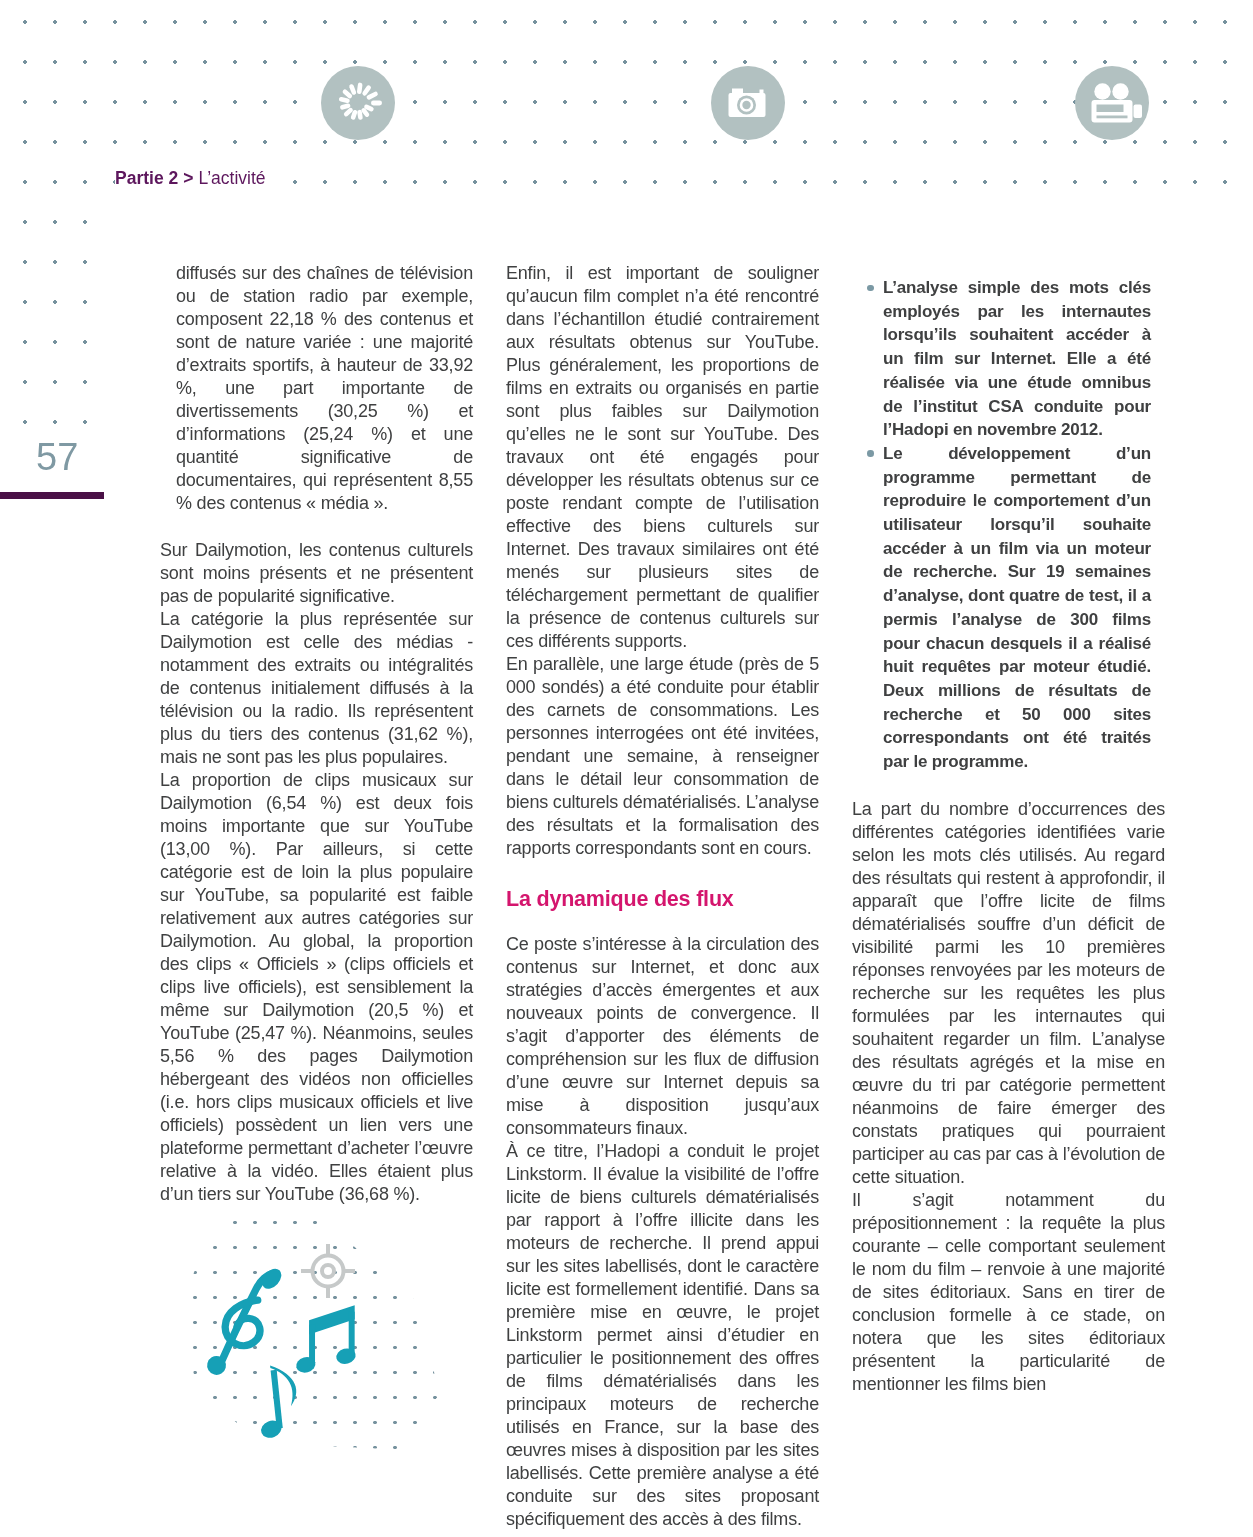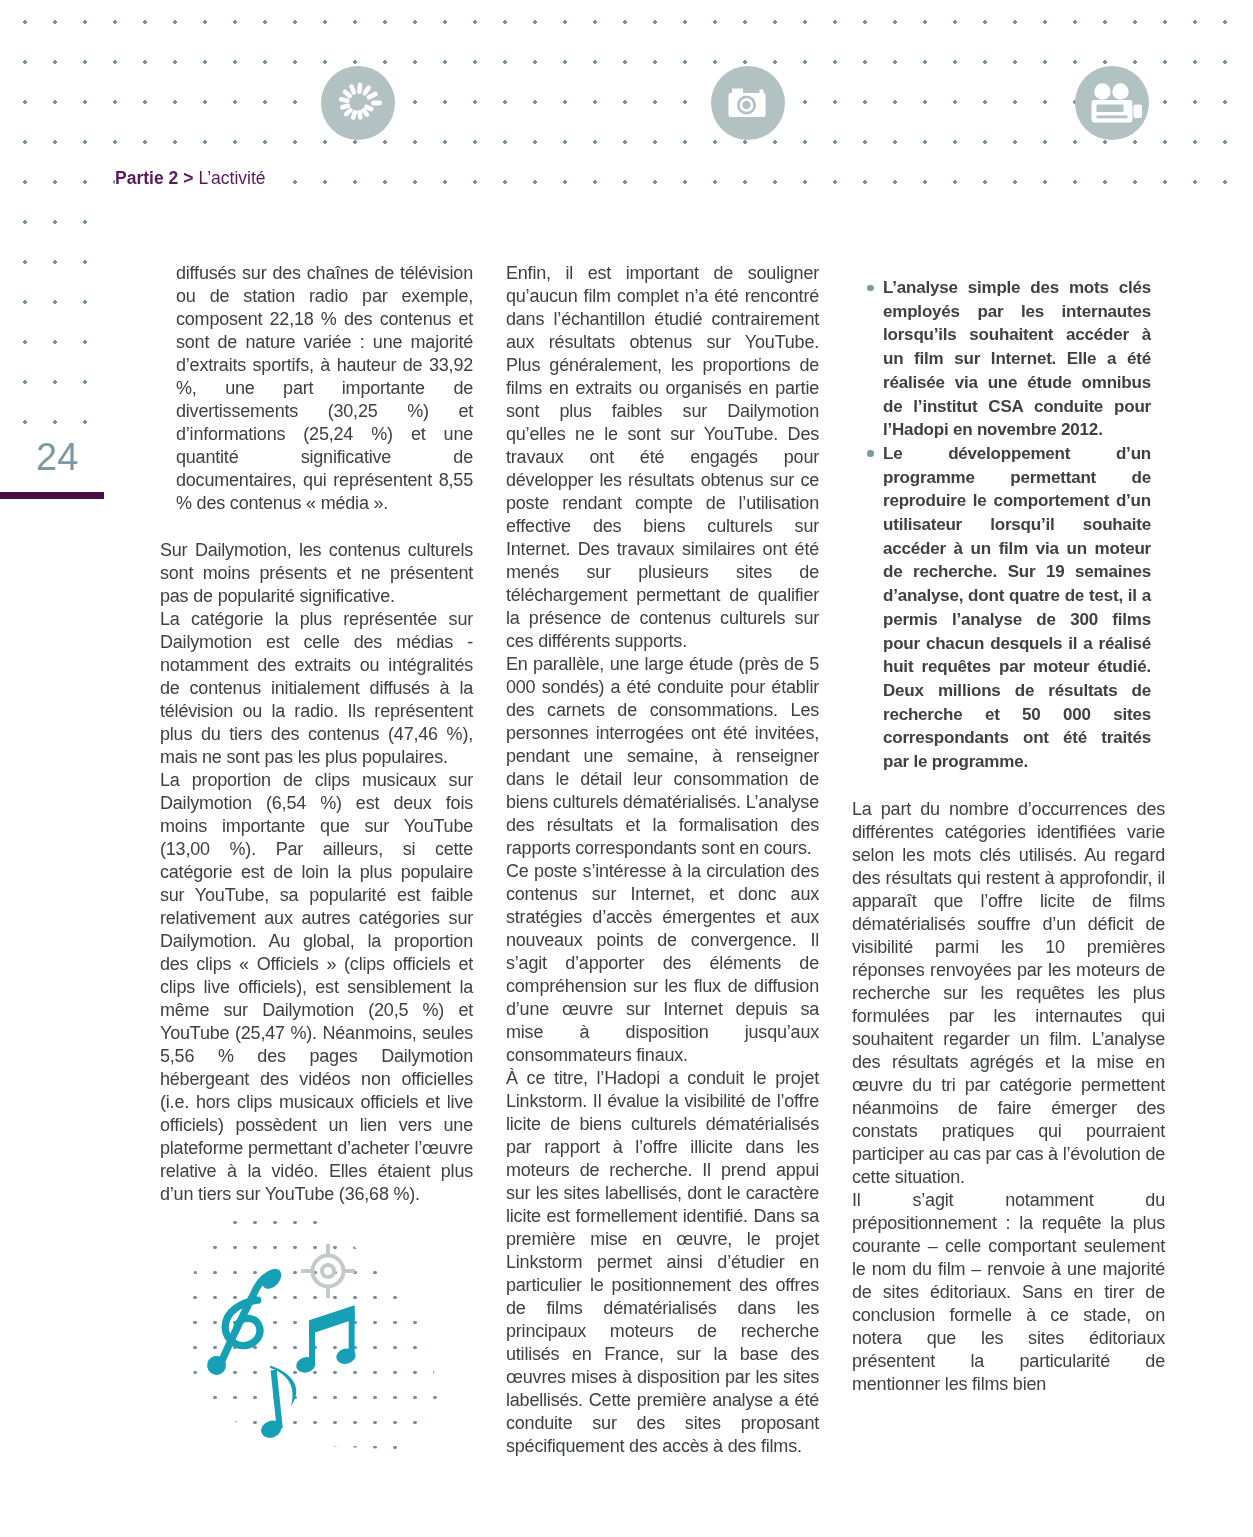--- a/index.html
+++ b/index.html
@@ -104,32 +104,33 @@
       <rect class="ic-fg" x="58.5" y="38.5" width="8.5" height="13.5" rx="2"></rect>
       <rect class="ic-detail" x="21.5" y="38.5" width="27" height="7.5"></rect>
       <rect class="ic-detail" x="21.5" y="49.5" width="31" height="2.8"></rect>
     </svg>
   </div>
 
   <div class="breadcrumb">
     <span class="bc-bold">Partie 2</span><span class="bc-sep">&gt;</span><span class="bc-light">L’activité</span>
   </div>
 
-  <div class="page-number">24</div>
+  <div class="page-number">57</div>
   <div class="page-rule"></div>
 
   <div class="col" id="col-0" style="left:160px;">
       <p class="para indent">diffusés sur des chaînes de télévision ou de station radio par exemple, composent 22,18 % des contenus et sont de nature variée : une majorité d’extraits sportifs, à hauteur de 33,92 %, une part importante de divertissements (30,25 %) et d’informations (25,24 %) et une quantité significative de documentaires, qui représentent 8,55 % des contenus « média ».</p>
       <p class="para gap">Sur Dailymotion, les contenus culturels sont moins présents et ne présentent pas de popularité significative.</p>
-      <p class="para">La catégorie la plus représentée sur Dailymotion est celle des médias - notamment des extraits ou intégralités de contenus initialement diffusés à la télévision ou la radio. Ils représentent plus du tiers des contenus (47,46 %), mais ne sont pas les plus populaires.</p>
+      <p class="para">La catégorie la plus représentée sur Dailymotion est celle des médias - notamment des extraits ou intégralités de contenus initialement diffusés à la télévision ou la radio. Ils représentent plus du tiers des contenus (31,62 %), mais ne sont pas les plus populaires.</p>
       <p class="para">La proportion de clips musicaux sur Dailymotion (6,54 %) est deux fois moins importante que sur YouTube (13,00 %). Par ailleurs, si cette catégorie est de loin la plus populaire sur YouTube, sa popularité est faible relativement aux autres catégories sur Dailymotion. Au global, la proportion des clips « Officiels » (clips officiels et clips live officiels), est sensiblement la même sur Dailymotion (20,5 %) et YouTube (25,47 %). Néanmoins, seules 5,56 % des pages Dailymotion hébergeant des vidéos non officielles (i.e. hors clips musicaux officiels et live officiels) possèdent un lien vers une plateforme permettant d’acheter l’œuvre relative à la vidéo. Elles étaient plus d’un tiers sur YouTube (36,68 %).</p>
     </div>
   <div class="col" id="col-1" style="left:506px;">
       <p class="para">Enfin, il est important de souligner qu’aucun film complet n’a été rencontré dans l’échantillon étudié contrairement aux résultats obtenus sur YouTube. Plus généralement, les proportions de films en extraits ou organisés en partie sont plus faibles sur Dailymotion qu’elles ne le sont sur YouTube. Des travaux ont été engagés pour développer les résultats obtenus sur ce poste rendant compte de l’utilisation effective des biens culturels sur Internet. Des travaux similaires ont été menés sur plusieurs sites de téléchargement permettant de qualifier la présence de contenus culturels sur ces différents supports.</p>
       <p class="para">En parallèle, une large étude (près de 5 000 sondés) a été conduite pour établir des carnets de consommations. Les personnes interrogées ont été invitées, pendant une semaine, à renseigner dans le détail leur consommation de biens culturels dématérialisés. L’analyse des résultats et la formalisation des rapports correspondants sont en cours.</p>
+      <h2 class="col-heading">La dynamique des flux</h2>
       <p class="para">Ce poste s’intéresse à la circulation des contenus sur Internet, et donc aux stratégies d’accès émergentes et aux nouveaux points de convergence. Il s’agit d’apporter des éléments de compréhension sur les flux de diffusion d’une œuvre sur Internet depuis sa mise à disposition jusqu’aux consommateurs finaux.</p>
       <p class="para">À ce titre, l’Hadopi a conduit le projet Linkstorm. Il évalue la visibilité de l’offre licite de biens culturels dématérialisés par rapport à l’offre illicite dans les moteurs de recherche. Il prend appui sur les sites labellisés, dont le caractère licite est formellement identifié. Dans sa première mise en œuvre, le projet Linkstorm permet ainsi d’étudier en particulier le positionnement des offres de films dématérialisés dans les principaux moteurs de recherche utilisés en France, sur la base des œuvres mises à disposition par les sites labellisés. Cette première analyse a été conduite sur des sites proposant spécifiquement des accès à des films.</p>
     </div>
   <div class="col" id="col-2" style="left:852px;">
       <ul class="bullets">
         <li><span class="bdot"></span>L’analyse simple des mots clés employés par les internautes lorsqu’ils souhaitent accéder à un film sur Internet. Elle a été réalisée via une étude omnibus de l’institut CSA conduite pour l’Hadopi en novembre 2012.</li>
         <li><span class="bdot"></span>Le développement d’un programme permettant de reproduire le comportement d’un utilisateur lorsqu’il souhaite accéder à un film via un moteur de recherche. Sur 19 semaines d’analyse, dont quatre de test, il a permis l’analyse de 300 films pour chacun desquels il a réalisé huit requêtes par moteur étudié. Deux millions de résultats de recherche et 50 000 sites correspondants ont été traités par le programme.</li>
       </ul>
       <p class="para gap">La part du nombre d’occurrences des différentes catégories identifiées varie selon les mots clés utilisés. Au regard des résultats qui restent à approfondir, il apparaît que l’offre licite de films dématérialisés souffre d’un déficit de visibilité parmi les 10 premières réponses renvoyées par les moteurs de recherche sur les requêtes les plus formulées par les internautes qui souhaitent regarder un film. L’analyse des résultats agrégés et la mise en œuvre du tri par catégorie permettent néanmoins de faire émerger des constats pratiques qui pourraient participer au cas par cas à l’évolution de cette situation.</p>
       <p class="para">Il s’agit notamment du prépositionnement : la requête la plus courante – celle comportant seulement le nom du film – renvoie à une majorité de sites éditoriaux. Sans en tirer de conclusion formelle à ce stade, on notera que les sites éditoriaux présentent la particularité de mentionner les films bien</p>

